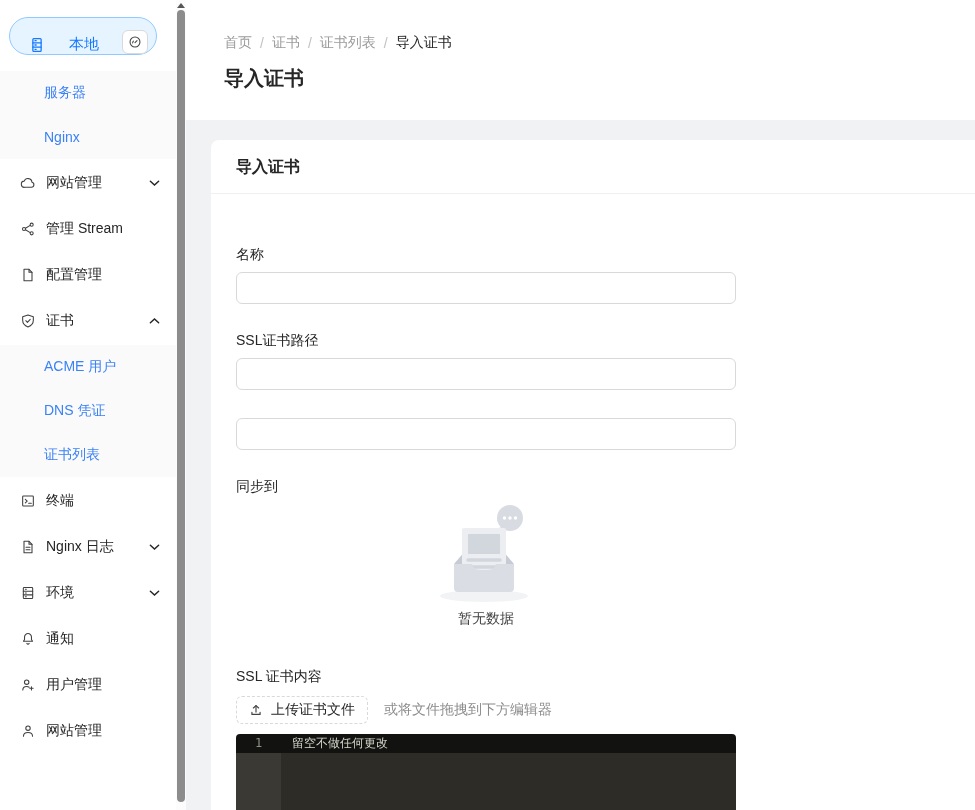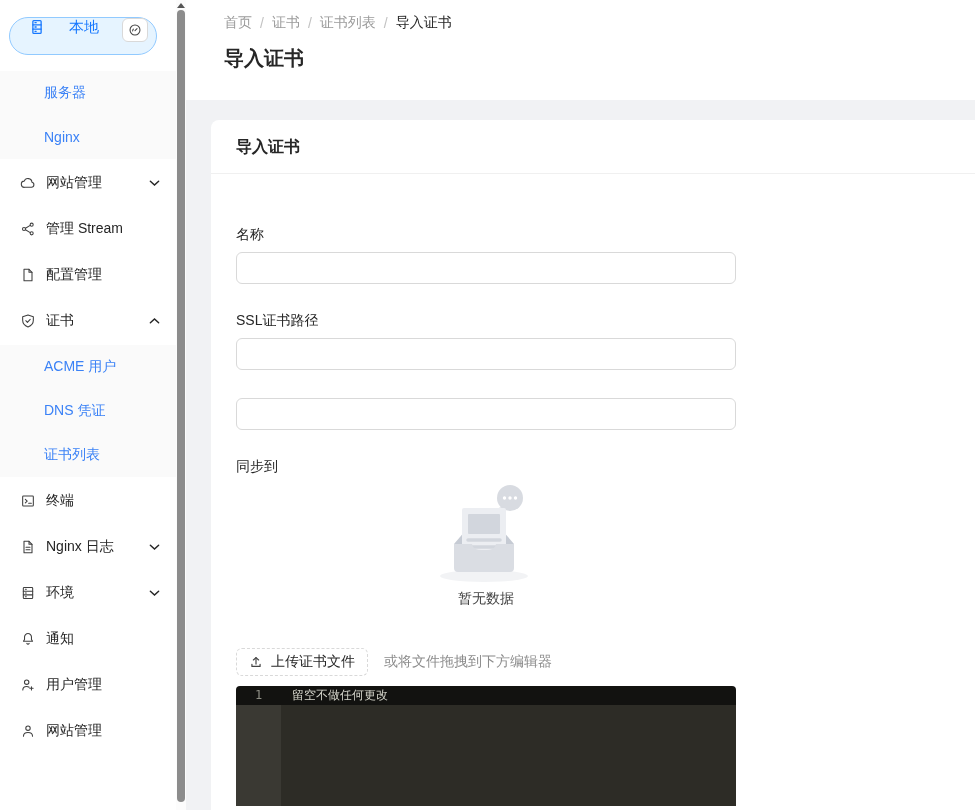--- a/index.html
+++ b/index.html
@@ -6,21 +6,21 @@
   html,body { width:975px; height:810px; overflow:hidden; }
   body {
     font-family:"Liberation Sans","DejaVu Sans",sans-serif;
     background:#ffffff; color:#262626; display:flex;
   }
   
   .sidebar { width:176px; flex:none; background:#fff; height:100%; }
   .node-pill {
     margin:17px 0 0 9px; width:148px; height:38px; border-radius:20px;
     border:1px solid #91caff; background:#e6f4ff;
-    display:flex; align-items:flex-start; justify-content:space-between;
+    display:flex; align-items:flex-end; justify-content:space-between;
     padding:0 8px 0 18px; cursor:pointer;
   }
   .node-pill .np-icon { display:flex; color:#1677ff; }
   .node-pill .np-label { font-size:15px; color:#1677ff; flex:1; text-align:center; }
   .gauge-chip {
     width:26px; height:24px; border:1px solid #d9d9d9; border-radius:6px;
     background:#fff; display:flex; align-items:center; justify-content:center;
     color:#434343; cursor:pointer;
   }
   .menu { margin-top:16px; }
@@ -42,21 +42,21 @@
   .sb-arrow {
     position:absolute; top:3px; left:1px; width:0; height:0;
     border-left:4px solid transparent; border-right:4px solid transparent;
     border-bottom:5px solid #565656;
   }
   .sb-thumb {
     position:absolute; top:10px; left:1px; width:8px; height:calc(100% - 18px);
     background:#8c8c8c; border-radius:4px; cursor:pointer;
   }
   
-  .main { flex:1; min-width:0; display:flex; flex-direction:column; }
+  .main { flex:1; min-width:0; display:flex; flex-direction:column;margin-top:20px; }
   .page-header { background:#fff; height:100px; flex:none; padding:14px 0 0 38px; }
   .breadcrumb { display:flex; align-items:center; gap:8px; font-size:14px; color:#9b9b9b; }
   .breadcrumb .crumb { cursor:pointer; }
   .breadcrumb .sep { color:#c2c2c2; }
   .breadcrumb .current { color:#262626; cursor:default; }
   .page-title { margin-top:13px; font-size:20px; font-weight:600; color:#262626; }
   .content { flex:1; background:#f1f2f4; padding:20px 0 0 25px; overflow:hidden; }
   .card { background:#fff; border-top-left-radius:8px; height:100%; }
   .card-header {
     padding:17px 25px 15px; border-bottom:1px solid #f0f0f0;
@@ -328,20 +328,21 @@
               <rect x="36" y="28" width="44" height="48" rx="2" fill="#eceef2"></rect>
               <rect x="42" y="34" width="32" height="20" rx="1" fill="#d2d6dd"></rect>
               <path d="M42 60 h32 M42 67 h32" stroke="#d2d6dd" stroke-width="3.5" stroke-linecap="round"></path>
               <path d="M28 64 h18 c1 4 3 6 12 6 s11-2 12-6 h18 v24 a4 4 0 0 1 -4 4 H32 a4 4 0 0 1 -4 -4 z" fill="#dadde3"></path>
             </svg>
             <div class="empty-text">暂无数据</div>
           </div>
         </div>
 
         <div>
+          <div class="content-label">SSL 证书内容</div>
 
           <div class="upload-row">
             <button class="upload-btn">
               <svg width="14" height="14" viewBox="0 0 24 24" fill="none" stroke="currentColor" stroke-width="2" stroke-linecap="round" stroke-linejoin="round">
                 <path d="M12 15.5 V4.5"></path>
                   <path d="M7.5 8.5 L12 4.5 l4.5 4"></path>
                   <path d="M5 16 v3.5 h14 V16"></path>
               </svg>
               <span>上传证书文件</span>
             </button>

